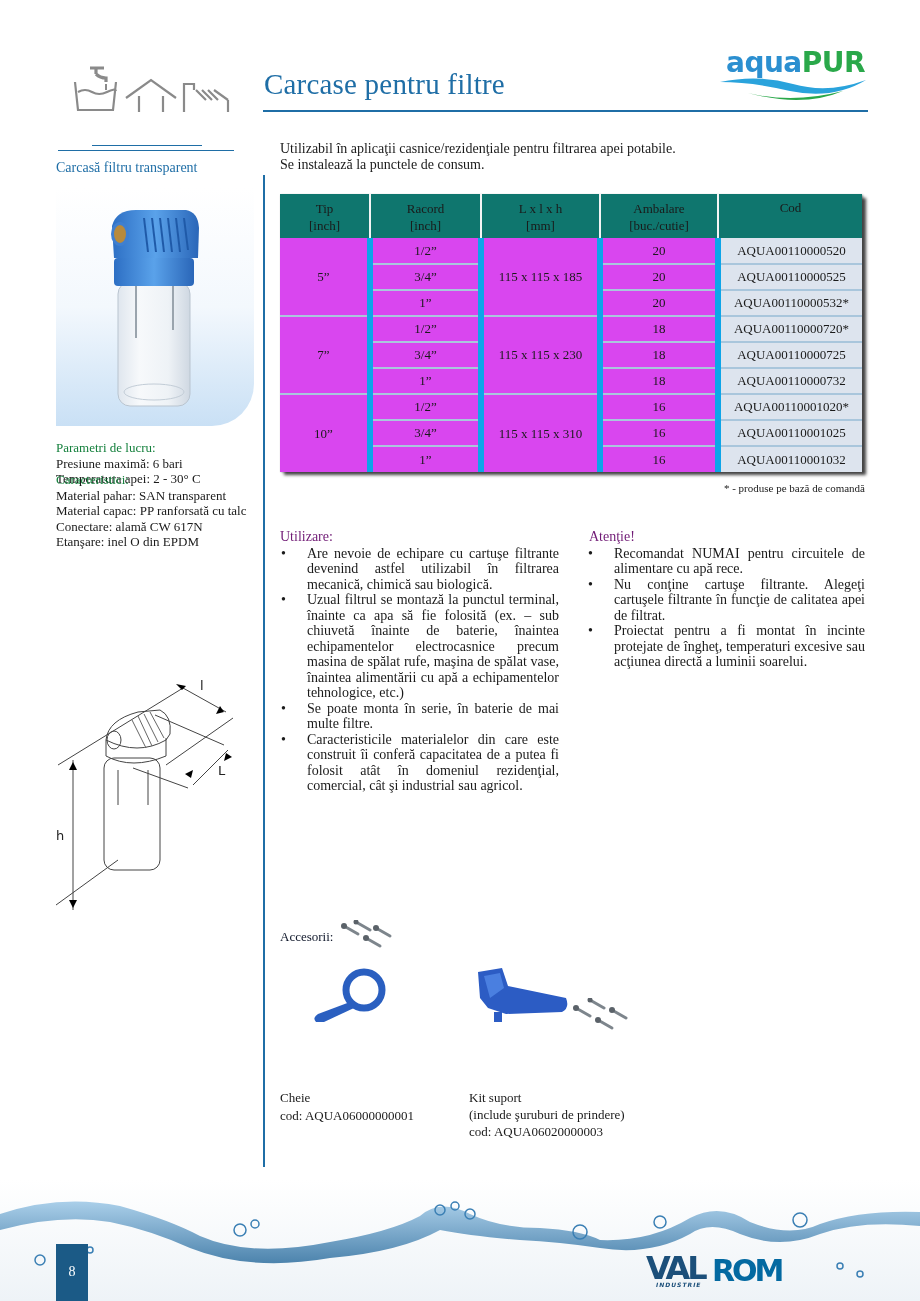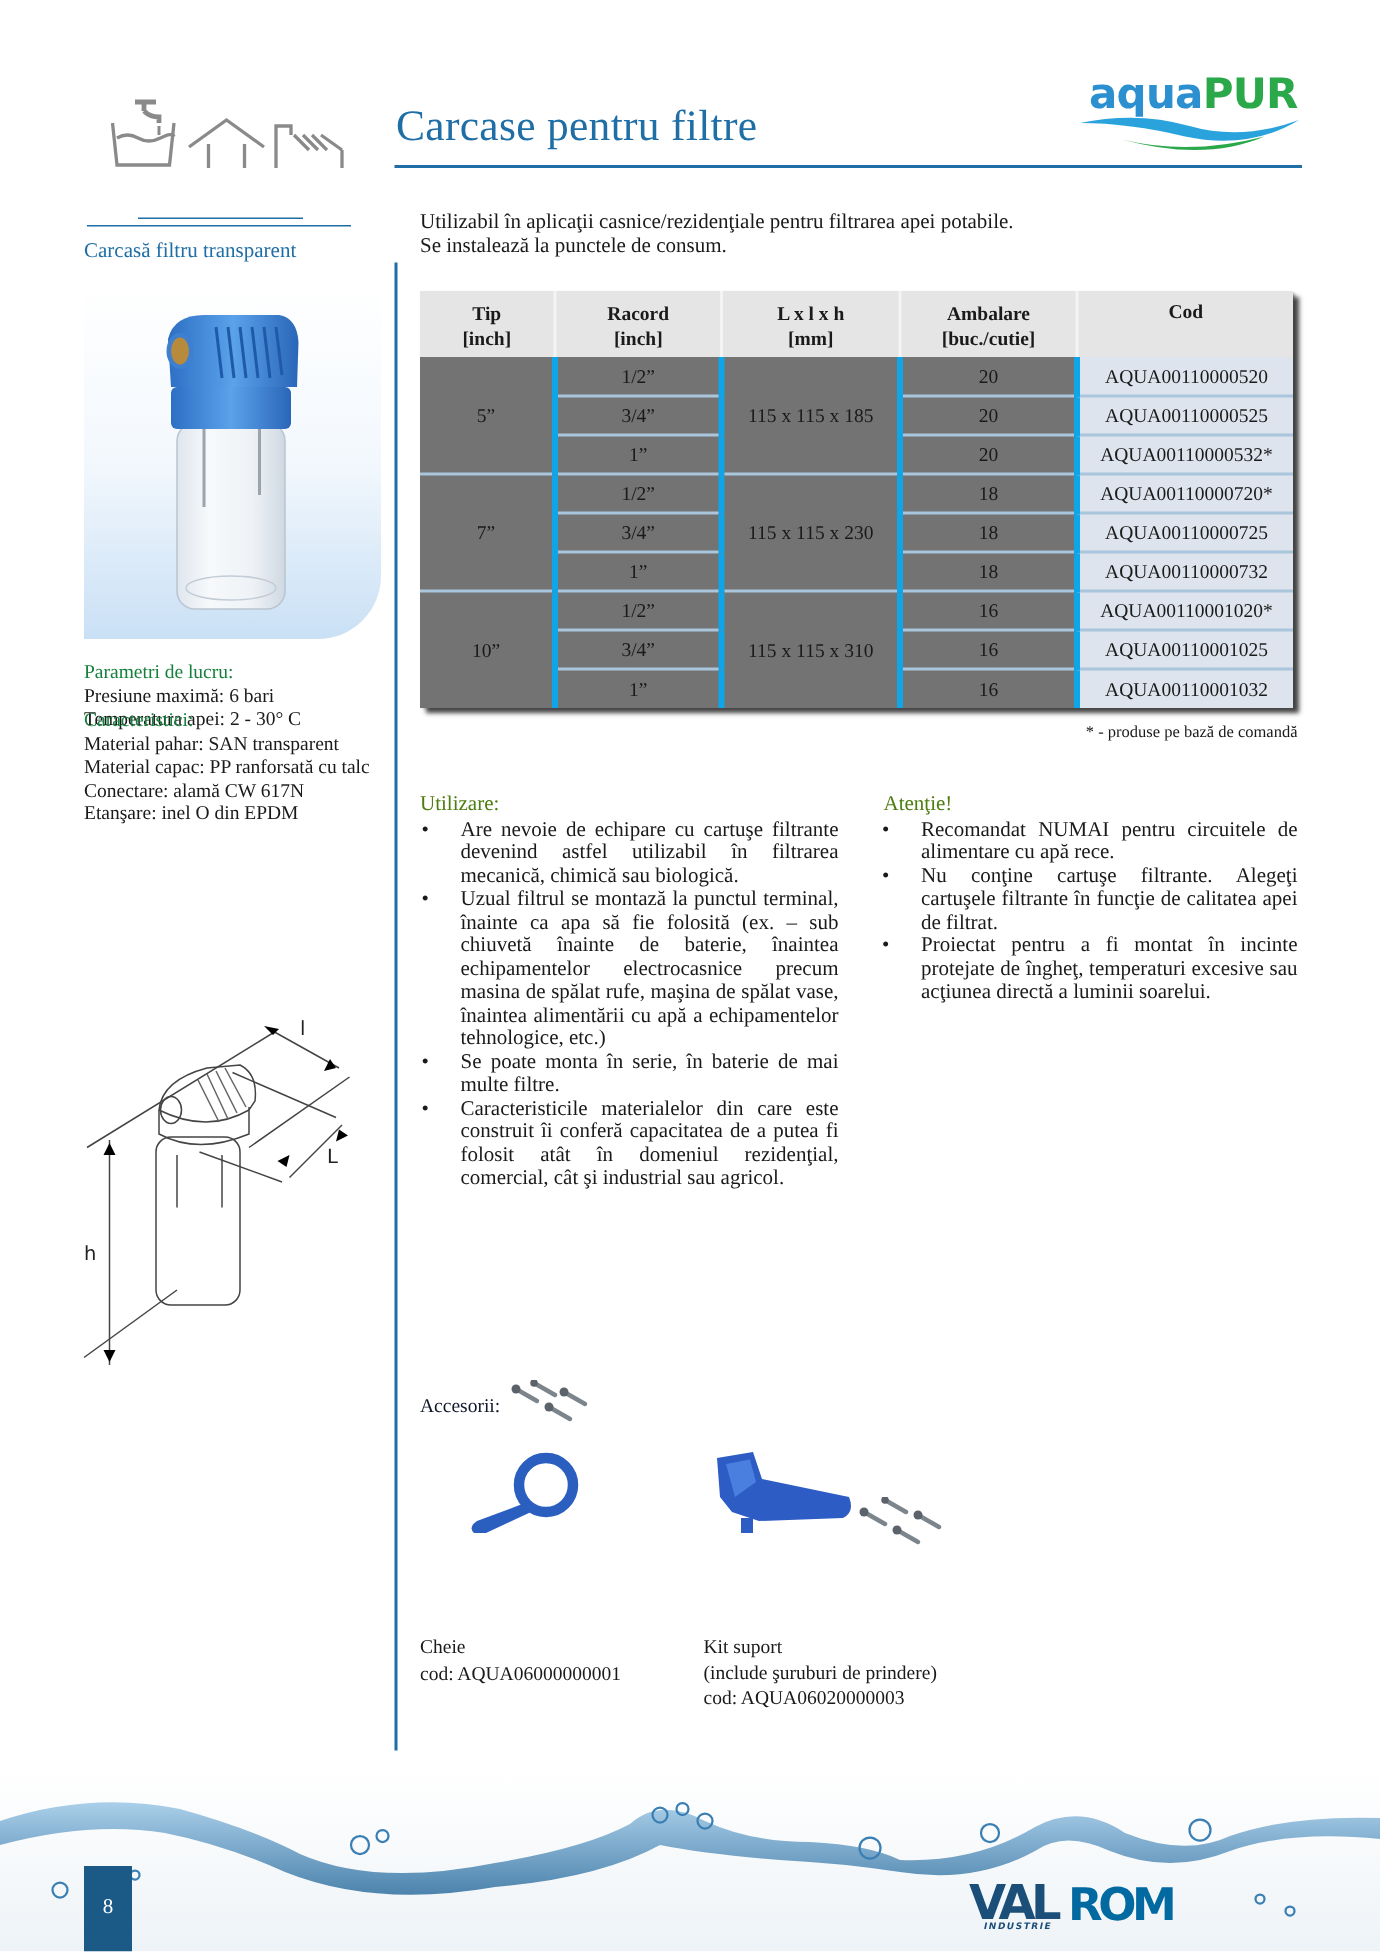--- a/index.html
+++ b/index.html
@@ -25,31 +25,31 @@
   .side-section .h { color: #15803d; }
   .vrule { left: 263px; top: 175px; width: 2px; height: 992px; background: #1f6ea6; }
   .diagram { left: 48px; top: 660px; width: 200px; height: 250px; }
 
   
   .intro { left: 280px; top: 141px; font-size: 14px; line-height: 16px; }
 
   
   .tbl-wrap { left: 280px; top: 194px; width: 582px; height: 277px; box-shadow: 4px 4px 3px #444, 1px 1px 2px #888; }
   table.spec { border-collapse: collapse; width: 100%; height: 100%; font-size: 13px; table-layout: fixed; }
-  table.spec th { background: #e5e5e5; font-weight: bold; line-height: 17px; vertical-align: middle; padding-top: 2px; border-right: 2px solid #f4f4f4; height: 44px; }
+  table.spec th { background: #0f766e; font-weight: normal; line-height: 17px; vertical-align: middle; padding-top: 2px; border-right: 2px solid #f4f4f4; height: 44px; }
   table.spec th.cod { vertical-align: top; padding-top: 5px; border-right: none; }
-  table.spec td { text-align: center; border-right: 4px solid #0ea5e9; border-bottom: 2px solid #a9c6dc; background: #737373; height: 26px; }
+  table.spec td { text-align: center; border-right: 6px solid #0ea5e9; border-bottom: 2px solid #a9c6dc; background: #d946ef; height: 26px; }
   table.spec td.code { background: #dde4ee; border-right: none; }
   table.spec td.grp { border-bottom: 2px solid #a9c6dc; }
   table.spec tr.last td { border-bottom: none; }
   .footnote { right: 55px; top: 482px; font-size: 11px; }
 
   
   .col { font-size: 14px; line-height: 15.5px; text-align: justify; }
-  .col .h { color: #4d7c0f; margin-bottom: 1px; }
+  .col .h { color: #701a75; margin-bottom: 1px; }
   .col ul { list-style: none; }
   .col li { position: relative; padding-left: 27px; }
   .col li::before { content: "\2022"; position: absolute; left: 1px; top: 0; }
   .col-left { left: 280px; top: 529px; width: 279px; }
   .col-right { left: 587px; top: 529px; width: 278px; }
   .col-right .h { padding-left: 2px; }
 
   
   .acc-title { left: 280px; top: 929px; font-size: 13px; color: #0f172a; }
   .acc-label { font-size: 13px; line-height: 17px; margin-top: 48px; }

